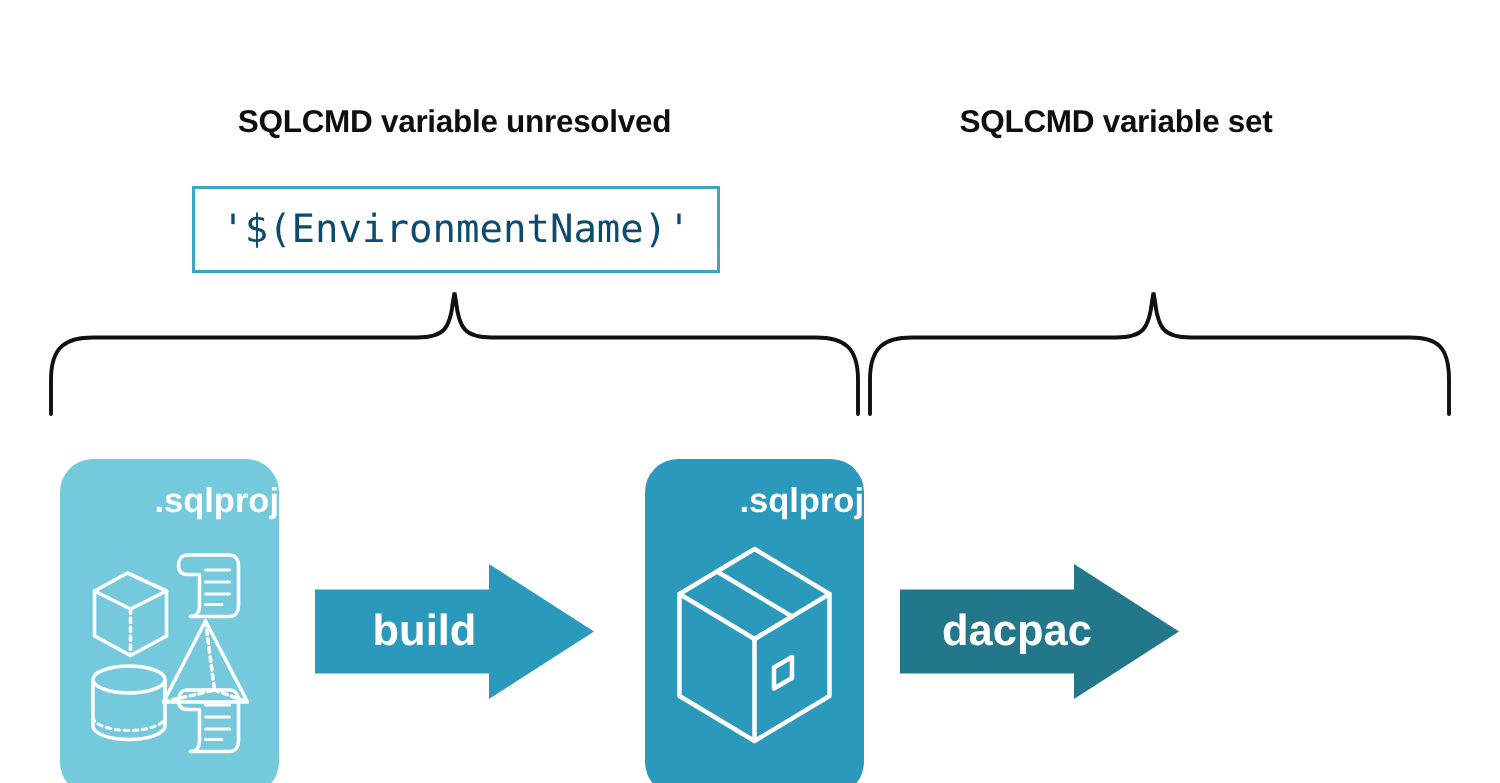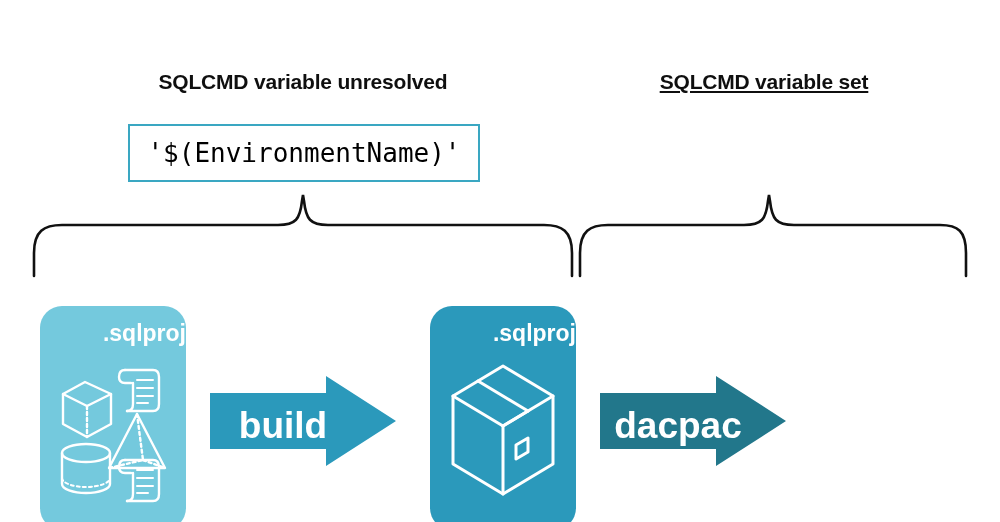--- a/index.html
+++ b/index.html
@@ -25,33 +25,33 @@
     position: absolute;
     font-family: "Liberation Sans", sans-serif;
     font-weight: bold;
     font-size: 21px;
     color: #0f0f0f;
     text-align: center;
     white-space: nowrap;
     letter-spacing: -0.2px;
   }
   #title-left  { left: 53px;  top: 29px; width: 500px; }
-  #title-right { left: 564px; top: 29px; width: 400px; text-decoration: underline; }
+  #title-right { left: 544px; top: 29px; width: 400px; }
 
   .code-box {
     position: absolute;
     background: #ffffff;
     border: 2px solid #3aa7c2;
     box-sizing: border-box;
     display: flex;
     align-items: center;
     justify-content: center;
     font-family: "DejaVu Sans Mono", "Liberation Mono", monospace;
     font-size: 26px;
-    color: #000000;
+    color: #0c4a6e;
     letter-spacing: 0px;
   }
   #code-left  { left: 128px; top: 83px; width: 352px; height: 58px; }
   #code-right { left: 668px; top: 83px; width: 200px; height: 58px; }
 
   .brace-svg {
     position: absolute;
     overflow: visible;
   }
   #brace-left  { left: 0px; top: 140px; }
@@ -93,21 +93,21 @@
   #icon-database { top: 58px; }
 
   .arrow-svg { position: absolute; }
   #arrow-build  { left: 208px; top: 330px; }
   #arrow-deploy { left: 598px; top: 330px; }
 
   .arrow-label {
     position: absolute;
     font-family: "Liberation Sans", sans-serif;
     font-weight: bold;
-    font-size: 37px;
+    font-size: 29px;
     color: #ffffff;
     white-space: nowrap;
     text-align: center;
   }
   #label-build  { left: 208px; top: 364px; width: 150px; }
   #label-deploy { left: 598px; top: 364px; width: 160px; }
 </style>
 </head>
 <body>
 

